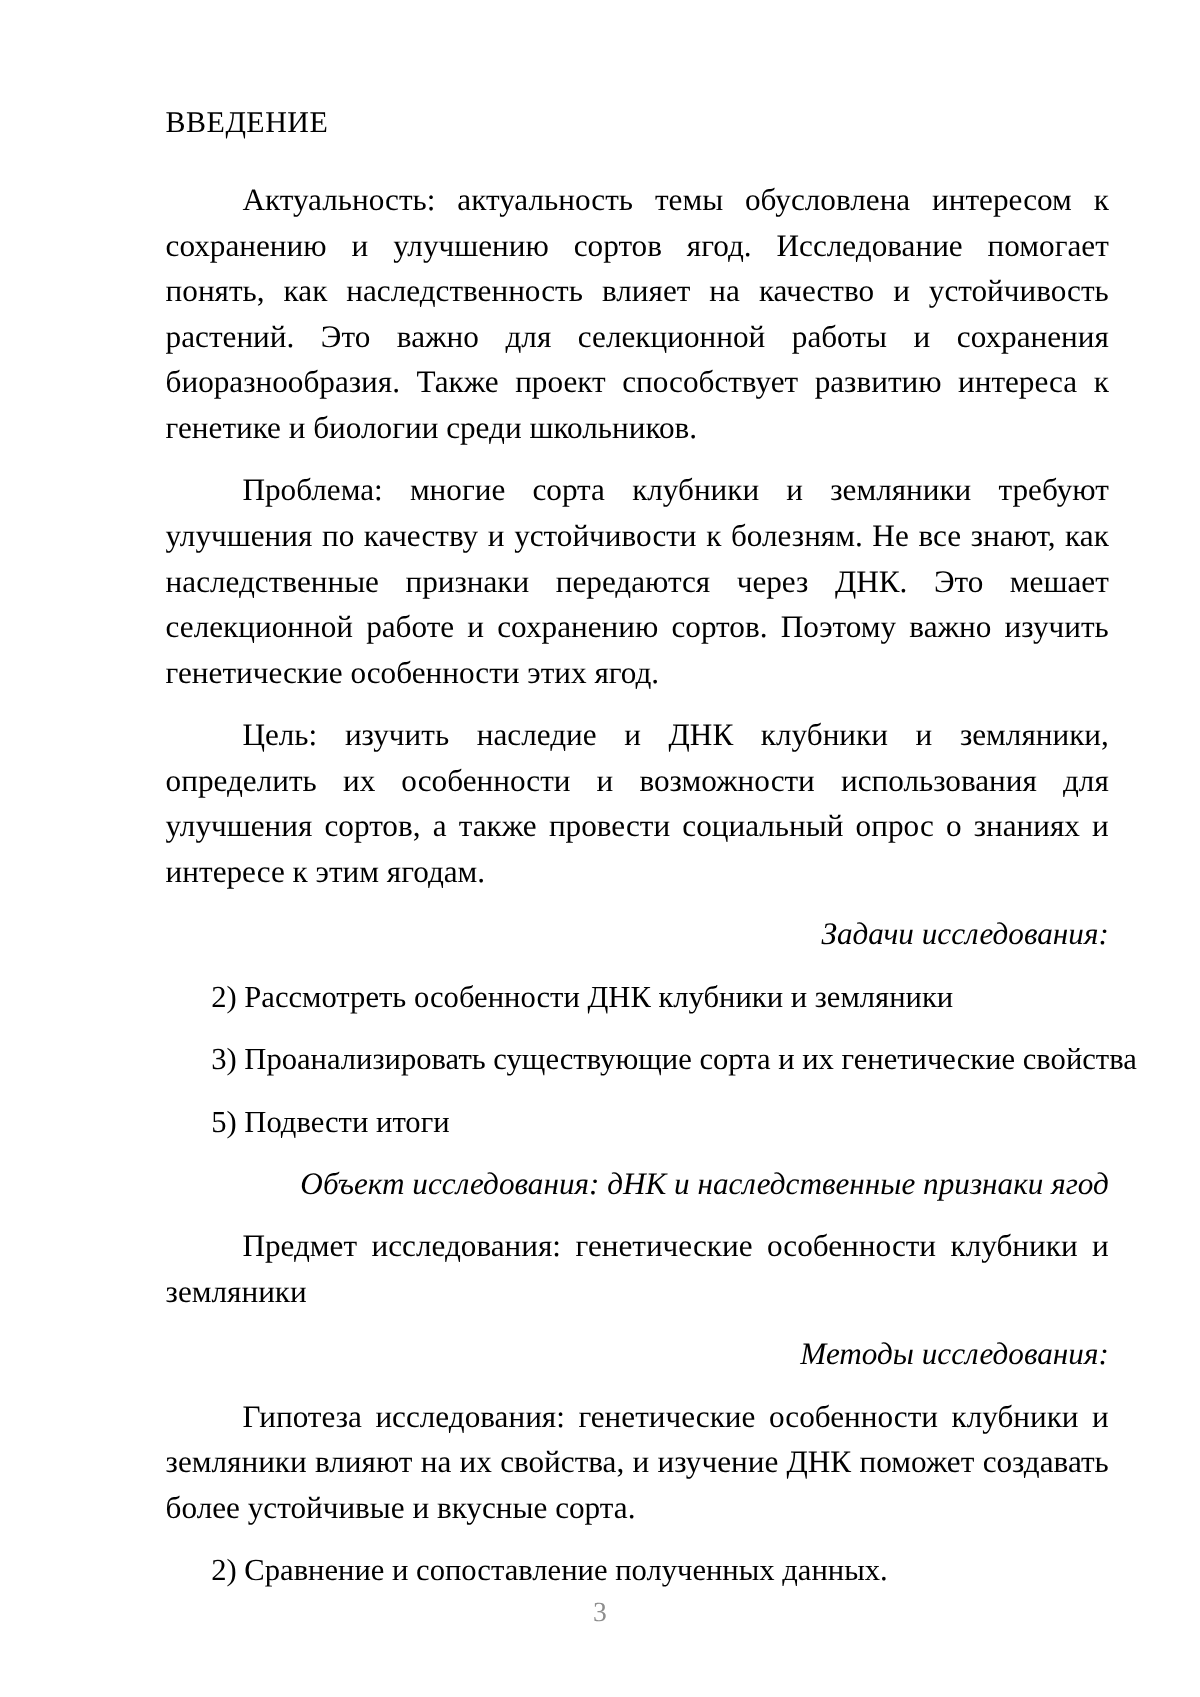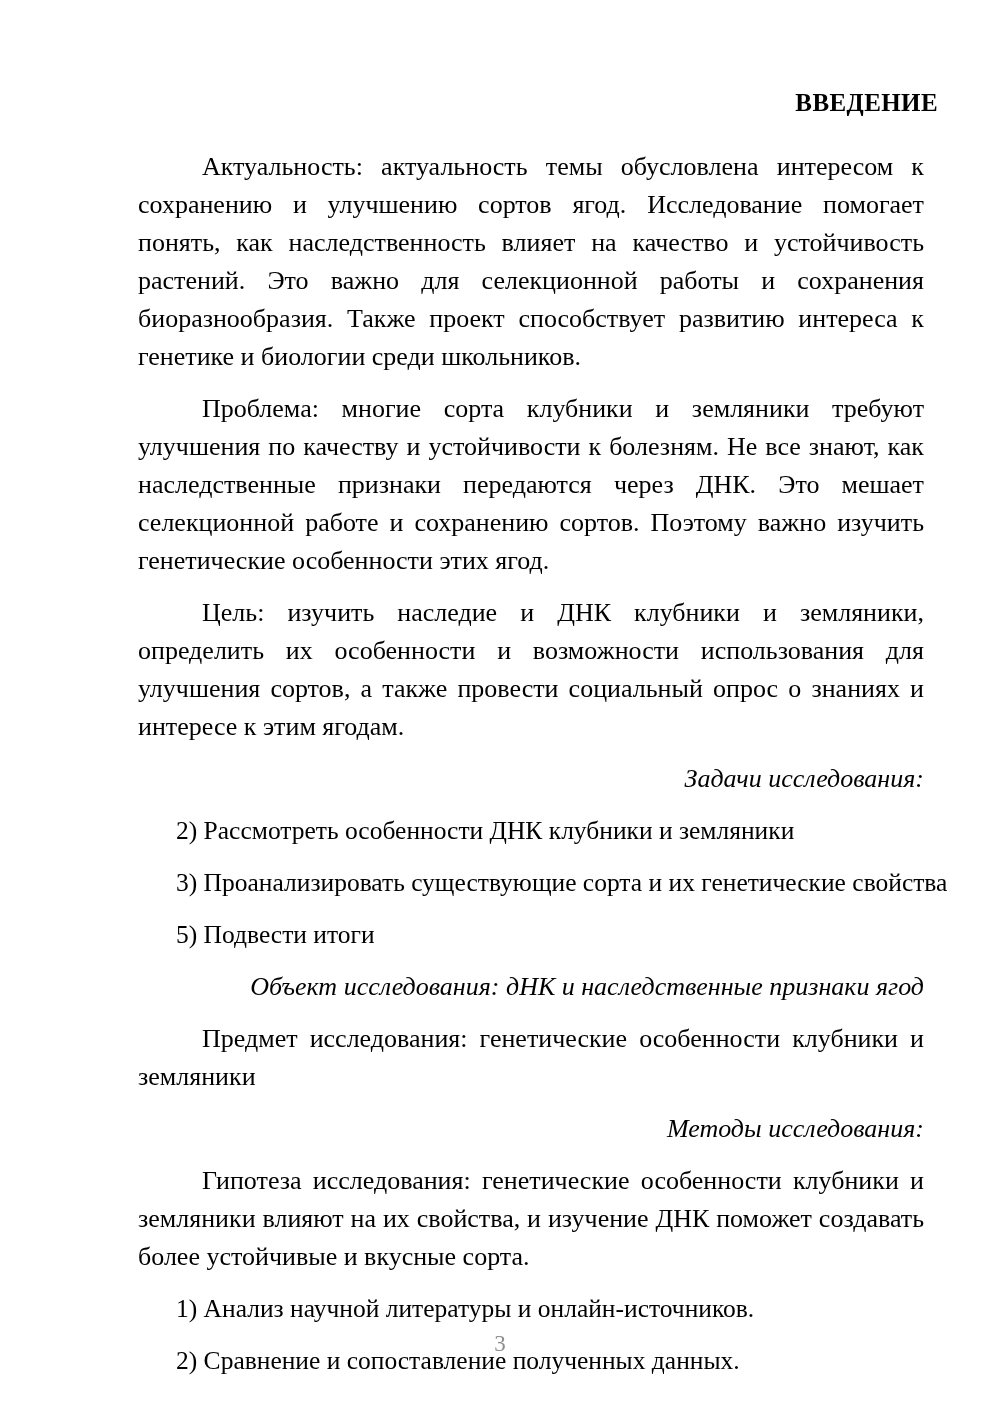--- a/index.html
+++ b/index.html
@@ -24,22 +24,22 @@
 
   .content {
     position: absolute;
     left: 138px;
     top: 88px;
     width: 800px;
   }
 
   .doc-title {
     font-size: 25px;
-    font-weight: bold;
-    text-align: right;
+    font-weight: normal;
+    text-align: left;
     letter-spacing: 0.4px;
     margin: 0 0 30px 0;
     line-height: 1.2;
   }
 
   .para {
     font-size: 26px;
     line-height: 38px;
     text-align: justify;
     text-justify: inter-word;
@@ -113,21 +113,20 @@
 
     <p class="para lead">Объект исследования: дНК и наследственные признаки ягод</p>
 
     <p class="para">Предмет исследования: генетические особенности клубники и земляники</p>
 
     <p class="para lead">Методы исследования:</p>
 
     <p class="para">Гипотеза исследования: генетические особенности клубники и земляники влияют на их свойства, и изучение ДНК поможет создавать более устойчивые и вкусные сорта.</p>
 
     <ol class="list">
-      <li class="list-item">1) Анализ научной литературы и онлайн-источников.</li>
       <li class="list-item">2) Сравнение и сопоставление полученных данных.</li>
     </ol>
 
   </div>
 
   <div class="page-number">3</div>
 
 </div>
 
 </body></html>

